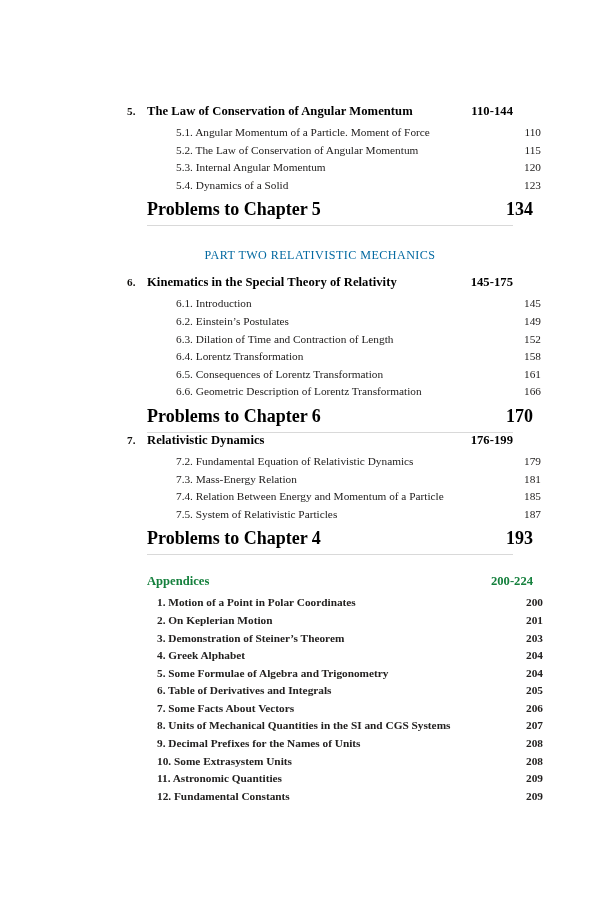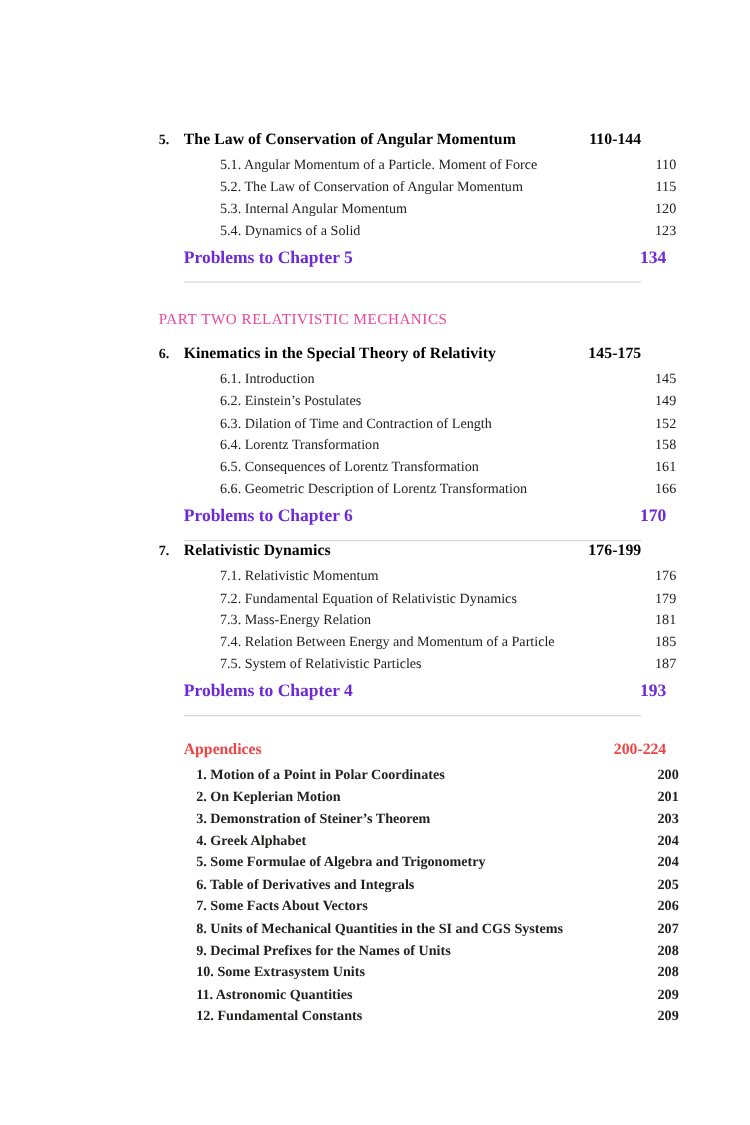--- a/index.html
+++ b/index.html
@@ -87,56 +87,57 @@
   }
 
   
   .problems {
     height: 22px;
     padding-left: 20px;
     margin-top: 3px;
   }
   .problems .title,
   .problems .pg {
-    font-size: 14px;
-    font-weight: bold;
-    color: #6d28d9;
+    font-size: 18px;
+    font-weight: bold;
+    color: #000000;
   }
 
   
   .rule {
     height: 1px;
     background: #d9d9d9;
     margin-left: 20px;   
     margin-top: 4px;
     width: 366px;
   }
 
   
   .part {
     font-size: 12.1px;
     font-weight: normal;
     letter-spacing: 0.45px;
-    color: #ec4899;
+    color: #0369a1;
     margin-top: 22px;
     margin-bottom: 12px;
     padding-left: 0;
+    text-align: center;
   }
 
   
   .appendix-head {
     height: 22px;
     padding-left: 20px;
     margin-top: 19px;
   }
   .appendix-head .title,
   .appendix-head .pg {
     font-size: 12.6px;
     font-weight: bold;
-    color: #ef4444;
+    color: #15803d;
   }
   .appendix-item {
     height: 17.6px;
     padding-left: 30px;
   }
   .appendix-item .title,
   .appendix-item .pg {
     font-size: 11.3px;
     font-weight: bold;
     color: #232120;
@@ -207,24 +208,20 @@
         <span class="title">Problems to Chapter 6</span>
         <span class="pg">170</span>
       </div>
       <div class="rule"></div>
       <div class="row chapter">
         <span class="num">7.</span>
         <span class="title">Relativistic Dynamics</span>
         <span class="pg">176-199</span>
       </div>
       <div class="row section">
-        <span class="title">7.1. Relativistic Momentum</span>
-        <span class="pg">176</span>
-      </div>
-      <div class="row section">
         <span class="title">7.2. Fundamental Equation of Relativistic Dynamics</span>
         <span class="pg">179</span>
       </div>
       <div class="row section">
         <span class="title">7.3. Mass-Energy Relation</span>
         <span class="pg">181</span>
       </div>
       <div class="row section">
         <span class="title">7.4. Relation Between Energy and Momentum of a Particle</span>
         <span class="pg">185</span>

